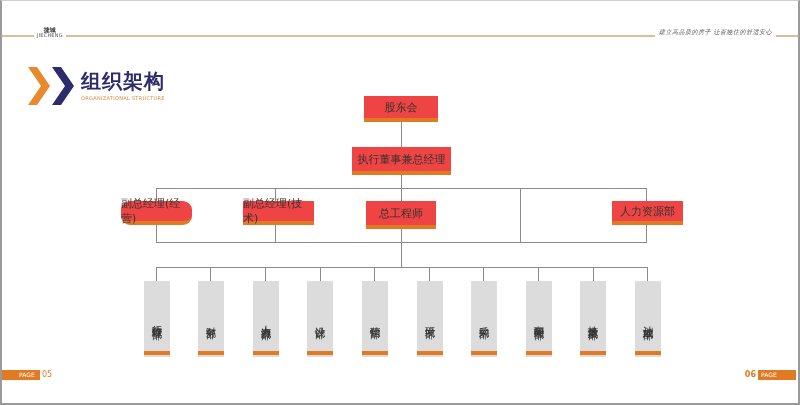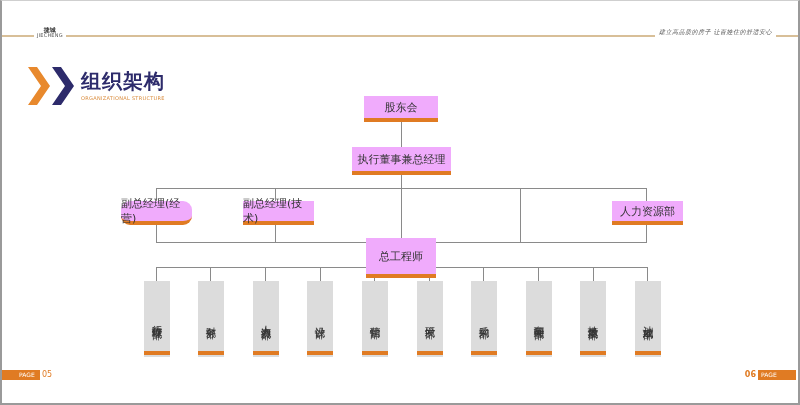--- a/index.html
+++ b/index.html
@@ -10,21 +10,21 @@
   .header-line { position: absolute; left: 0; right: 0; top: 34px; height: 2px; background: #d8bf98; }
   .brand { position: absolute; left: 32px; top: 26px; background: #fff; padding: 0 3px; text-align: center; line-height: 1; }
   .brand-cn { font-size: 6px; font-weight: bold; color: #333; display: block; }
   .brand-en { font-size: 5px; color: #555; display: block; letter-spacing: 0.2px; }
   .slogan { position: absolute; right: 22px; top: 27px; background: #fff; padding: 0 4px; font-family: "DejaVu Serif", serif; font-style: italic; font-size: 6px; color: #555; letter-spacing: 0.5px; }
 
   .chev { position: absolute; top: 66px; width: 22px; height: 38px; }
   .title-cn { position: absolute; left: 79px; top: 67px; font-size: 20px; font-weight: bold; color: #2d2b6b; letter-spacing: 1px; }
   .title-en { position: absolute; left: 79px; top: 94px; font-size: 5px; color: #d98a3a; letter-spacing: 0.3px; }
 
-  .node { position: absolute; background: #f0abfc; border-bottom: 4px solid #e07b23; color: #333;
+  .node { position: absolute; background: #ef4444; border-bottom: 4px solid #e07b23; color: #333;
           display: flex; align-items: center; justify-content: center; font-size: 11px; }
   .vnode { position: absolute; width: 26px; height: 76px; background: #dcdcdc; color: #333;
            display: flex; align-items: center; justify-content: center; font-size: 10.5px; line-height: 13px; text-align: center; }
   .vnode span { writing-mode: vertical-rl; text-orientation: upright; letter-spacing: 1px; }
   .vbar { position: absolute; width: 26px; height: 4px; background: #e07b23; }
   .ln { position: absolute; background: #8a8a8a; }
 
   .page-tag-left { position: absolute; left: 0; top: 369px; height: 10px; width: 38px; background: #e07b23; color: #fff; font-size: 6px; line-height: 10px; padding-left: 17px; }
   .page-num-left { position: absolute; left: 40px; top: 368px; font-size: 8px; color: #e07b23; line-height: 12px; }
   .page-tag-right { position: absolute; right: 2px; top: 369px; height: 10px; width: 38px; background: #e07b23; color: #fff; font-size: 6px; line-height: 10px; padding-left: 3px; }
@@ -77,21 +77,21 @@
   <div class="node" style="left:350px; top:146px; width:99px; height:28px;">
     <span>执行董事兼总经理</span>
   </div>
 
   <div class="node" style="left:119px; top:200px; width:71px; height:24px;border-radius:9px;">
     <span>副总经理(经营)</span>
   </div>
   <div class="node" style="left:241px; top:200px; width:71px; height:24px;">
     <span>副总经理(技术)</span>
   </div>
-  <div class="node" style="left:364px; top:200px; width:70px; height:40px;margin-top:37px;">
+  <div class="node" style="left:364px; top:200px; width:70px; height:28px;">
     <span>总工程师</span>
   </div>
   <div class="node" style="left:610px; top:200px; width:71px; height:24px;">
     <span>人力资源部</span>
   </div>
 
   <div class="vnode" style="left:142px; top:280px;">
       <span>行政管理部</span>
     </div>
   <div class="vbar" style="left:142px; top:350px;"></div>

